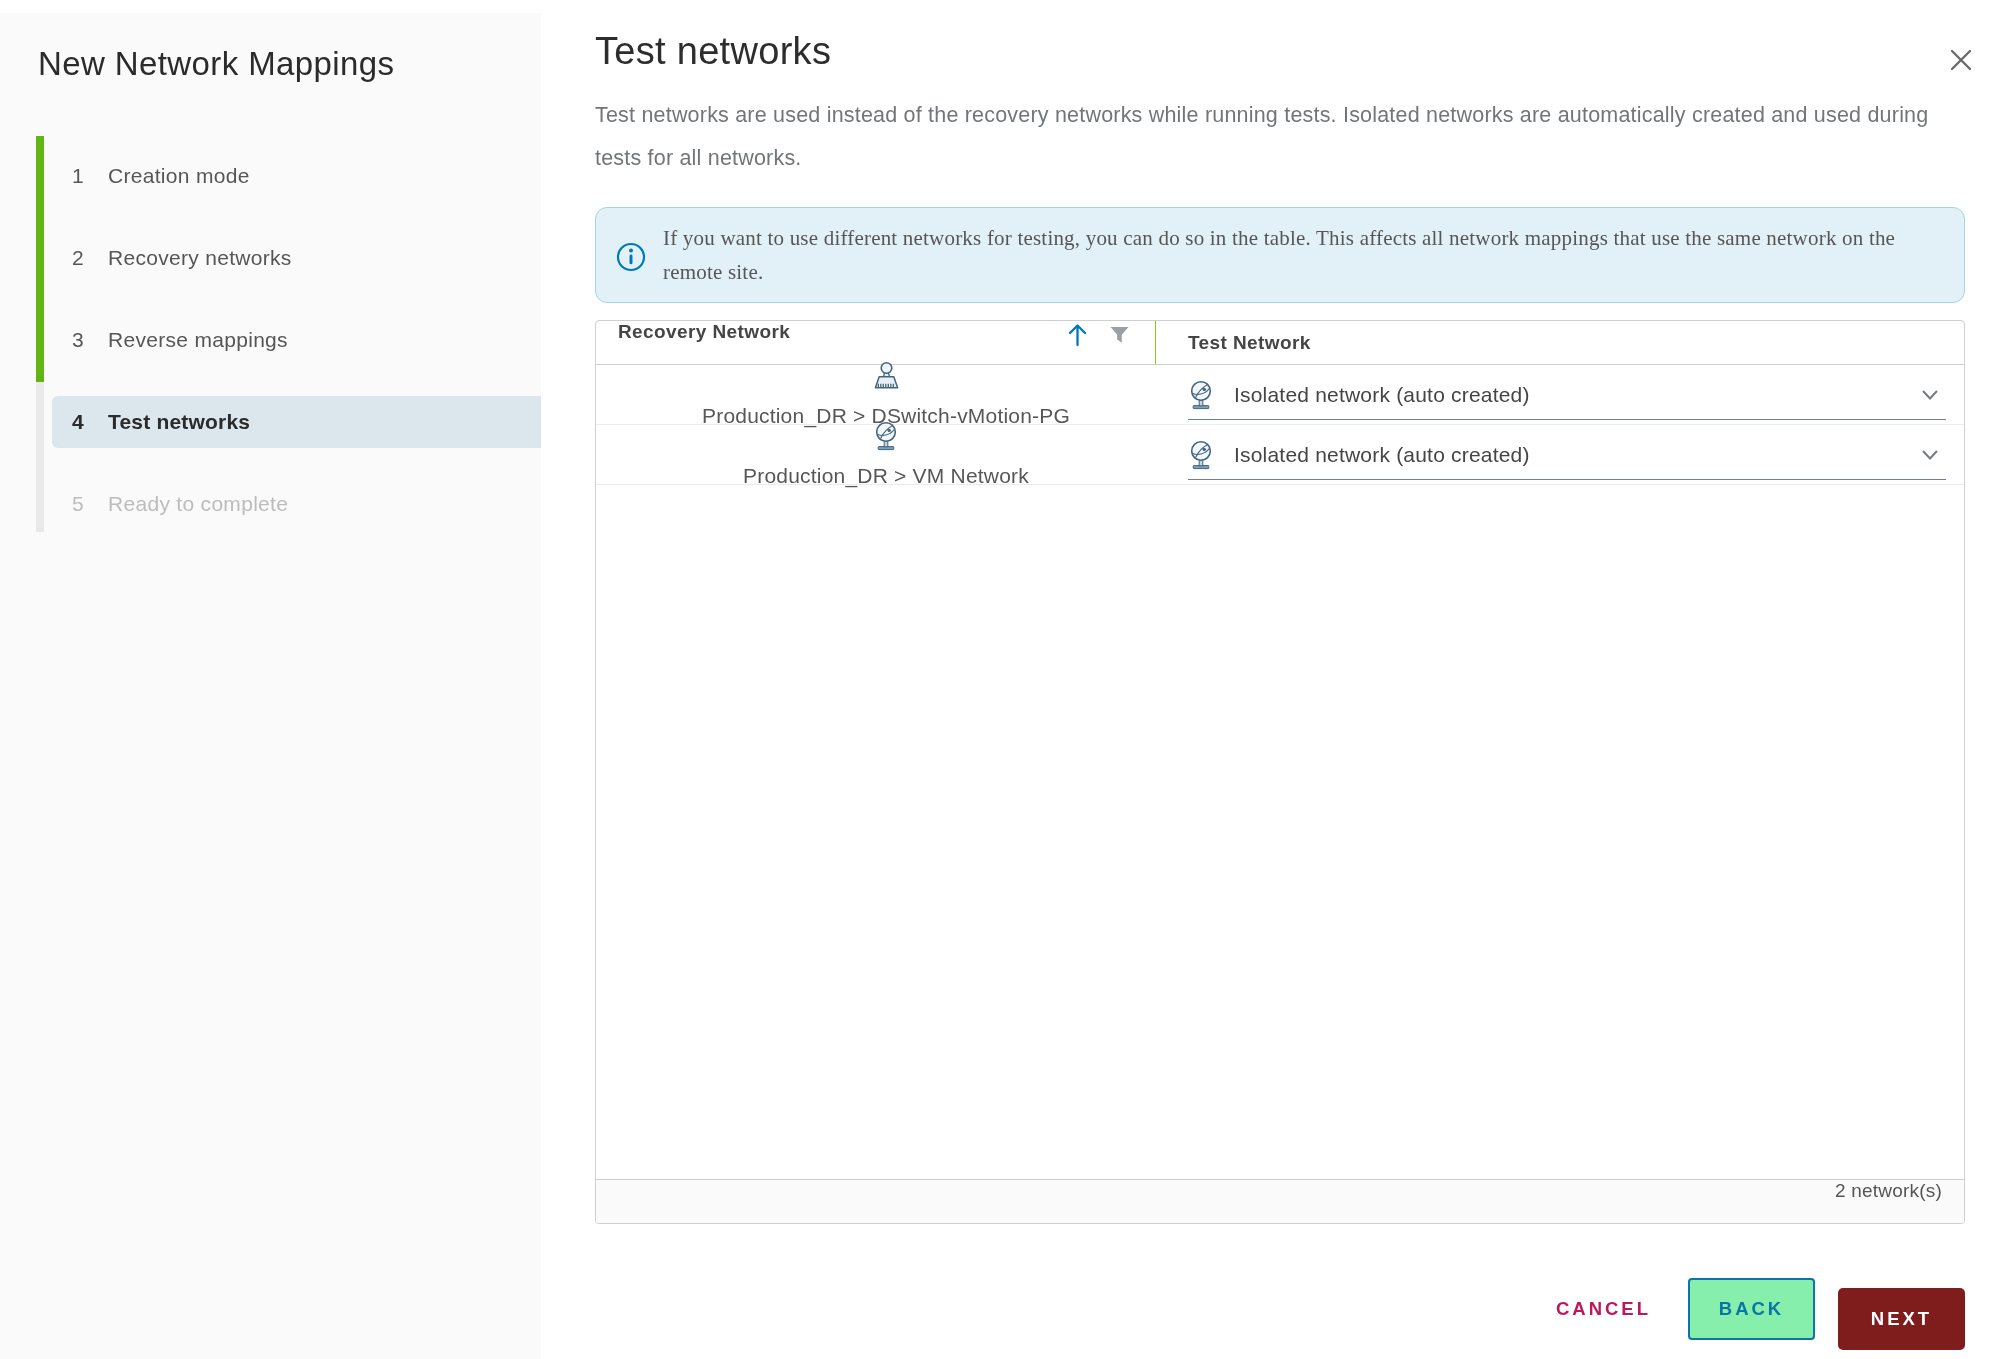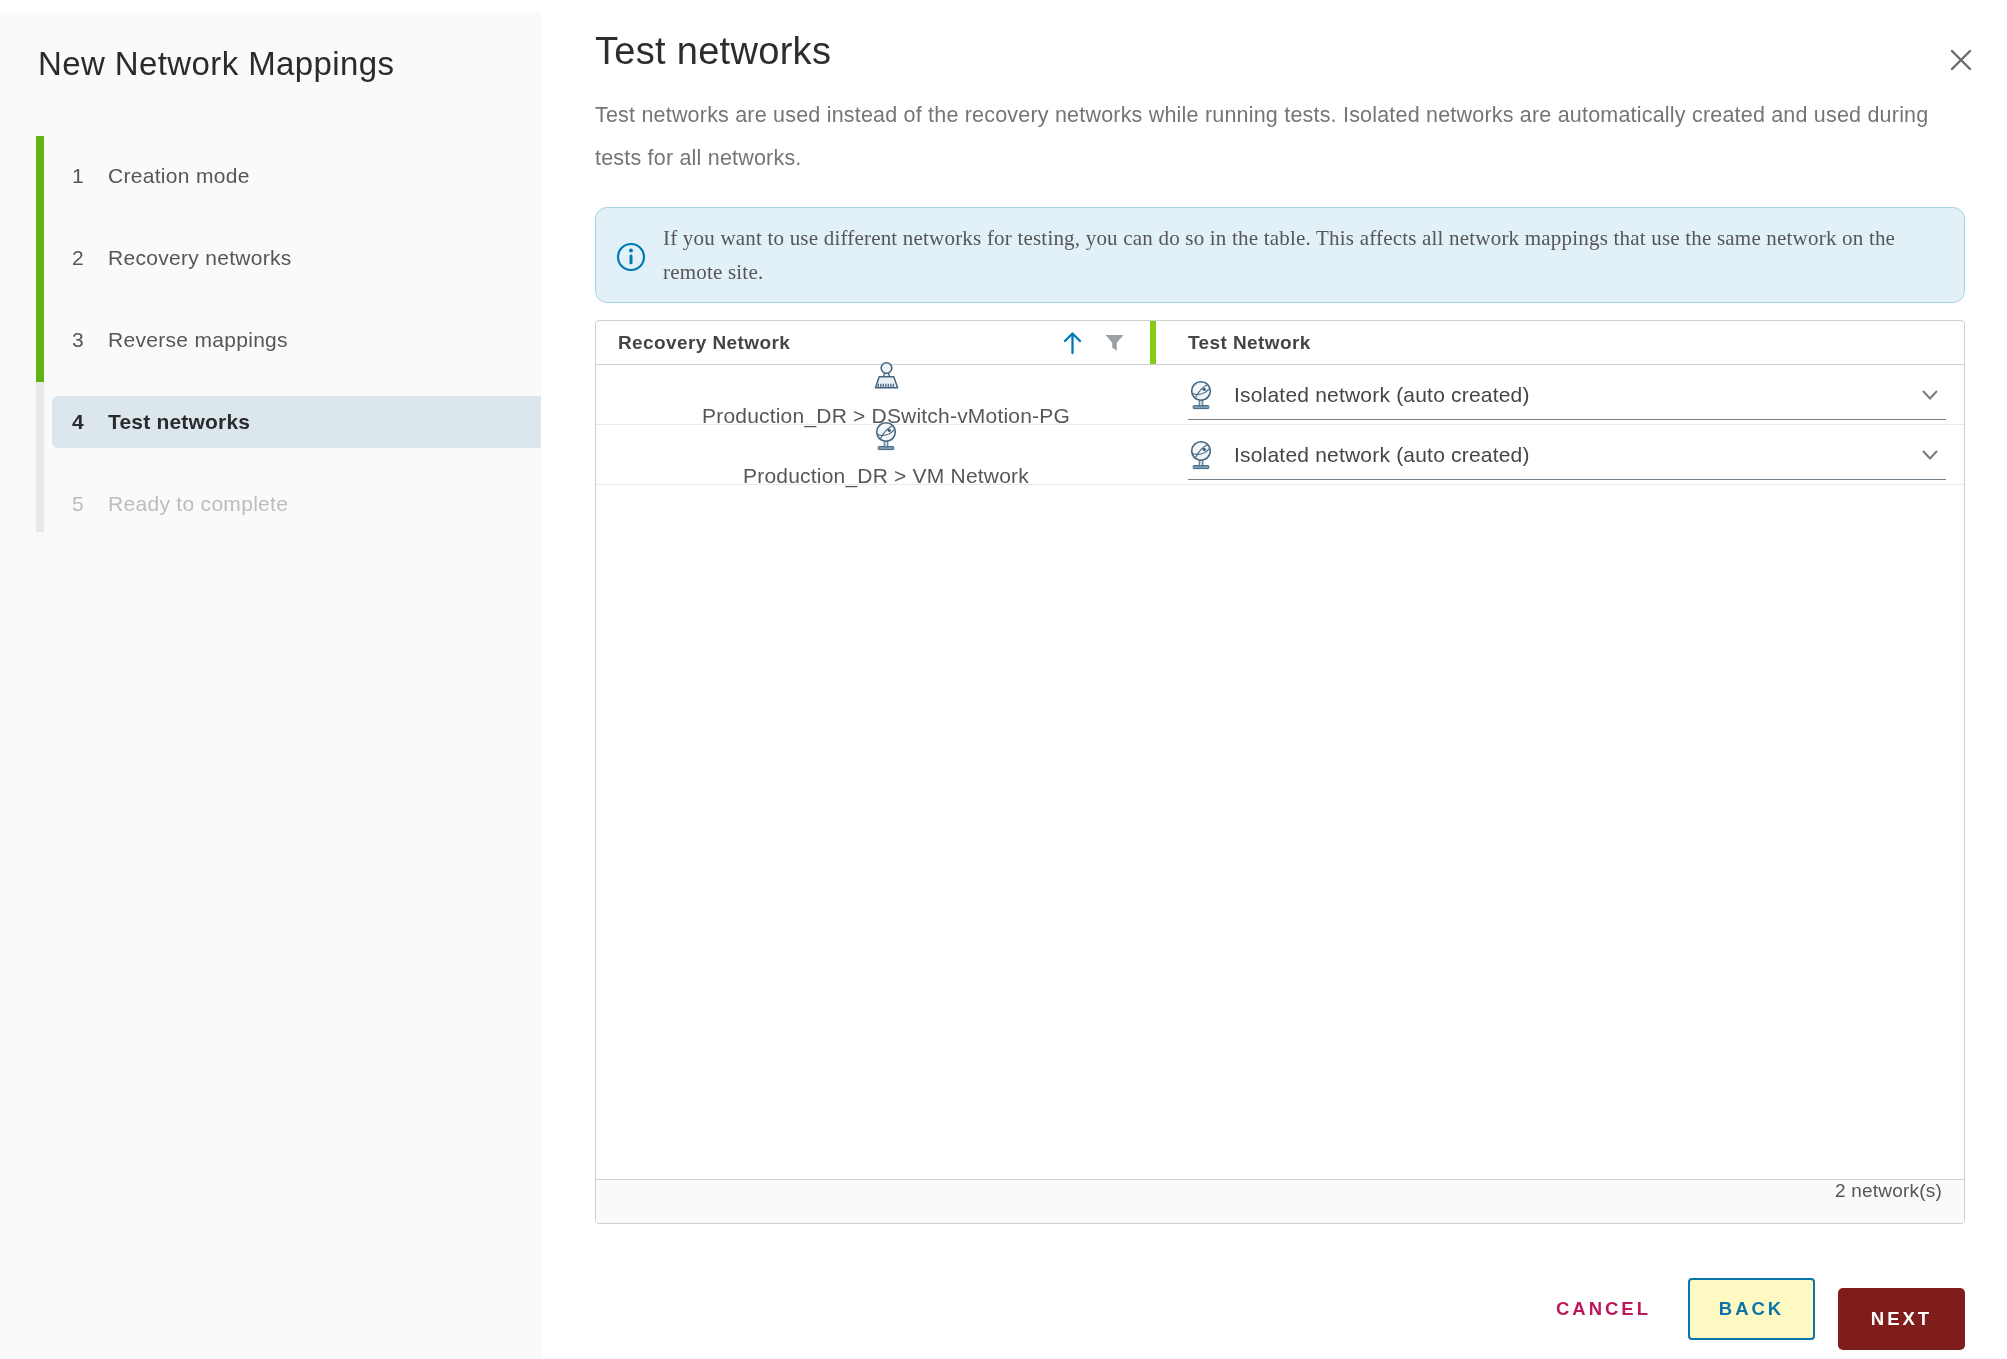--- a/index.html
+++ b/index.html
@@ -75,22 +75,22 @@
   .grid {
     margin-top:17px; border:1px solid #cfcfcf; border-radius:4px;
     overflow:hidden; background:#fff;
   }
   .grid-header {
     display:flex; height:44px; border-bottom:1px solid #cfcfcf;
     align-items:stretch; font-size:19px; color:#454545; font-weight:bold;
     letter-spacing:0.4px;
   }
   .th1 {
-    width:560px; display:flex; align-items:center; padding:0 25px 0 22px;
-    border-right:6px solid #84cc16;
+    width:560px; display:flex; align-items:flex-start; padding:0 25px 0 22px;
+    border-right:1px solid #84cc16;
   }
   .th1 .icons { margin-left:auto; display:flex; align-items:center; gap:20px; }
   .th2 { flex:1; display:flex; align-items:center; padding-left:32px; }
   .icon-btn { background:none; border:none; padding:0; cursor:pointer; display:flex; align-items:center; }
 
   .grid-row { display:flex; height:60px; border-bottom:1px solid #ebebeb; align-items:center; }
   .td1 {
     width:560px; display:flex; align-items:center; gap:13px; padding-left:20px;
     font-size:21px; color:#575757; letter-spacing:0.2px;flex-direction:column;
   }
@@ -112,21 +112,21 @@
   
   .actions {
     margin-top:43px; display:flex; align-items:center; justify-content:flex-end;
   }
   .btn { font-family:"Liberation Sans", sans-serif; font-size:18.5px; font-weight:bold;
          letter-spacing:3px; cursor:pointer; }
   .btn-link {
     background:none; border:none; color:#be185d; padding:0; margin-right:37px;
   }
   .btn-outline {
-    width:127px; height:62px; background:#fef9c3; color:#0b74a8;
+    width:127px; height:62px; background:#86efac; color:#0b74a8;
     border:2px solid #0b74a8; border-radius:4px; margin-right:23px;
   }
   .btn-primary {
     width:127px; height:62px; background:#7f1d1d; color:#ffffff;
     border:none; border-radius:5px;margin-top:21px;
   }
 </style>
 </head>
 <body>
 

